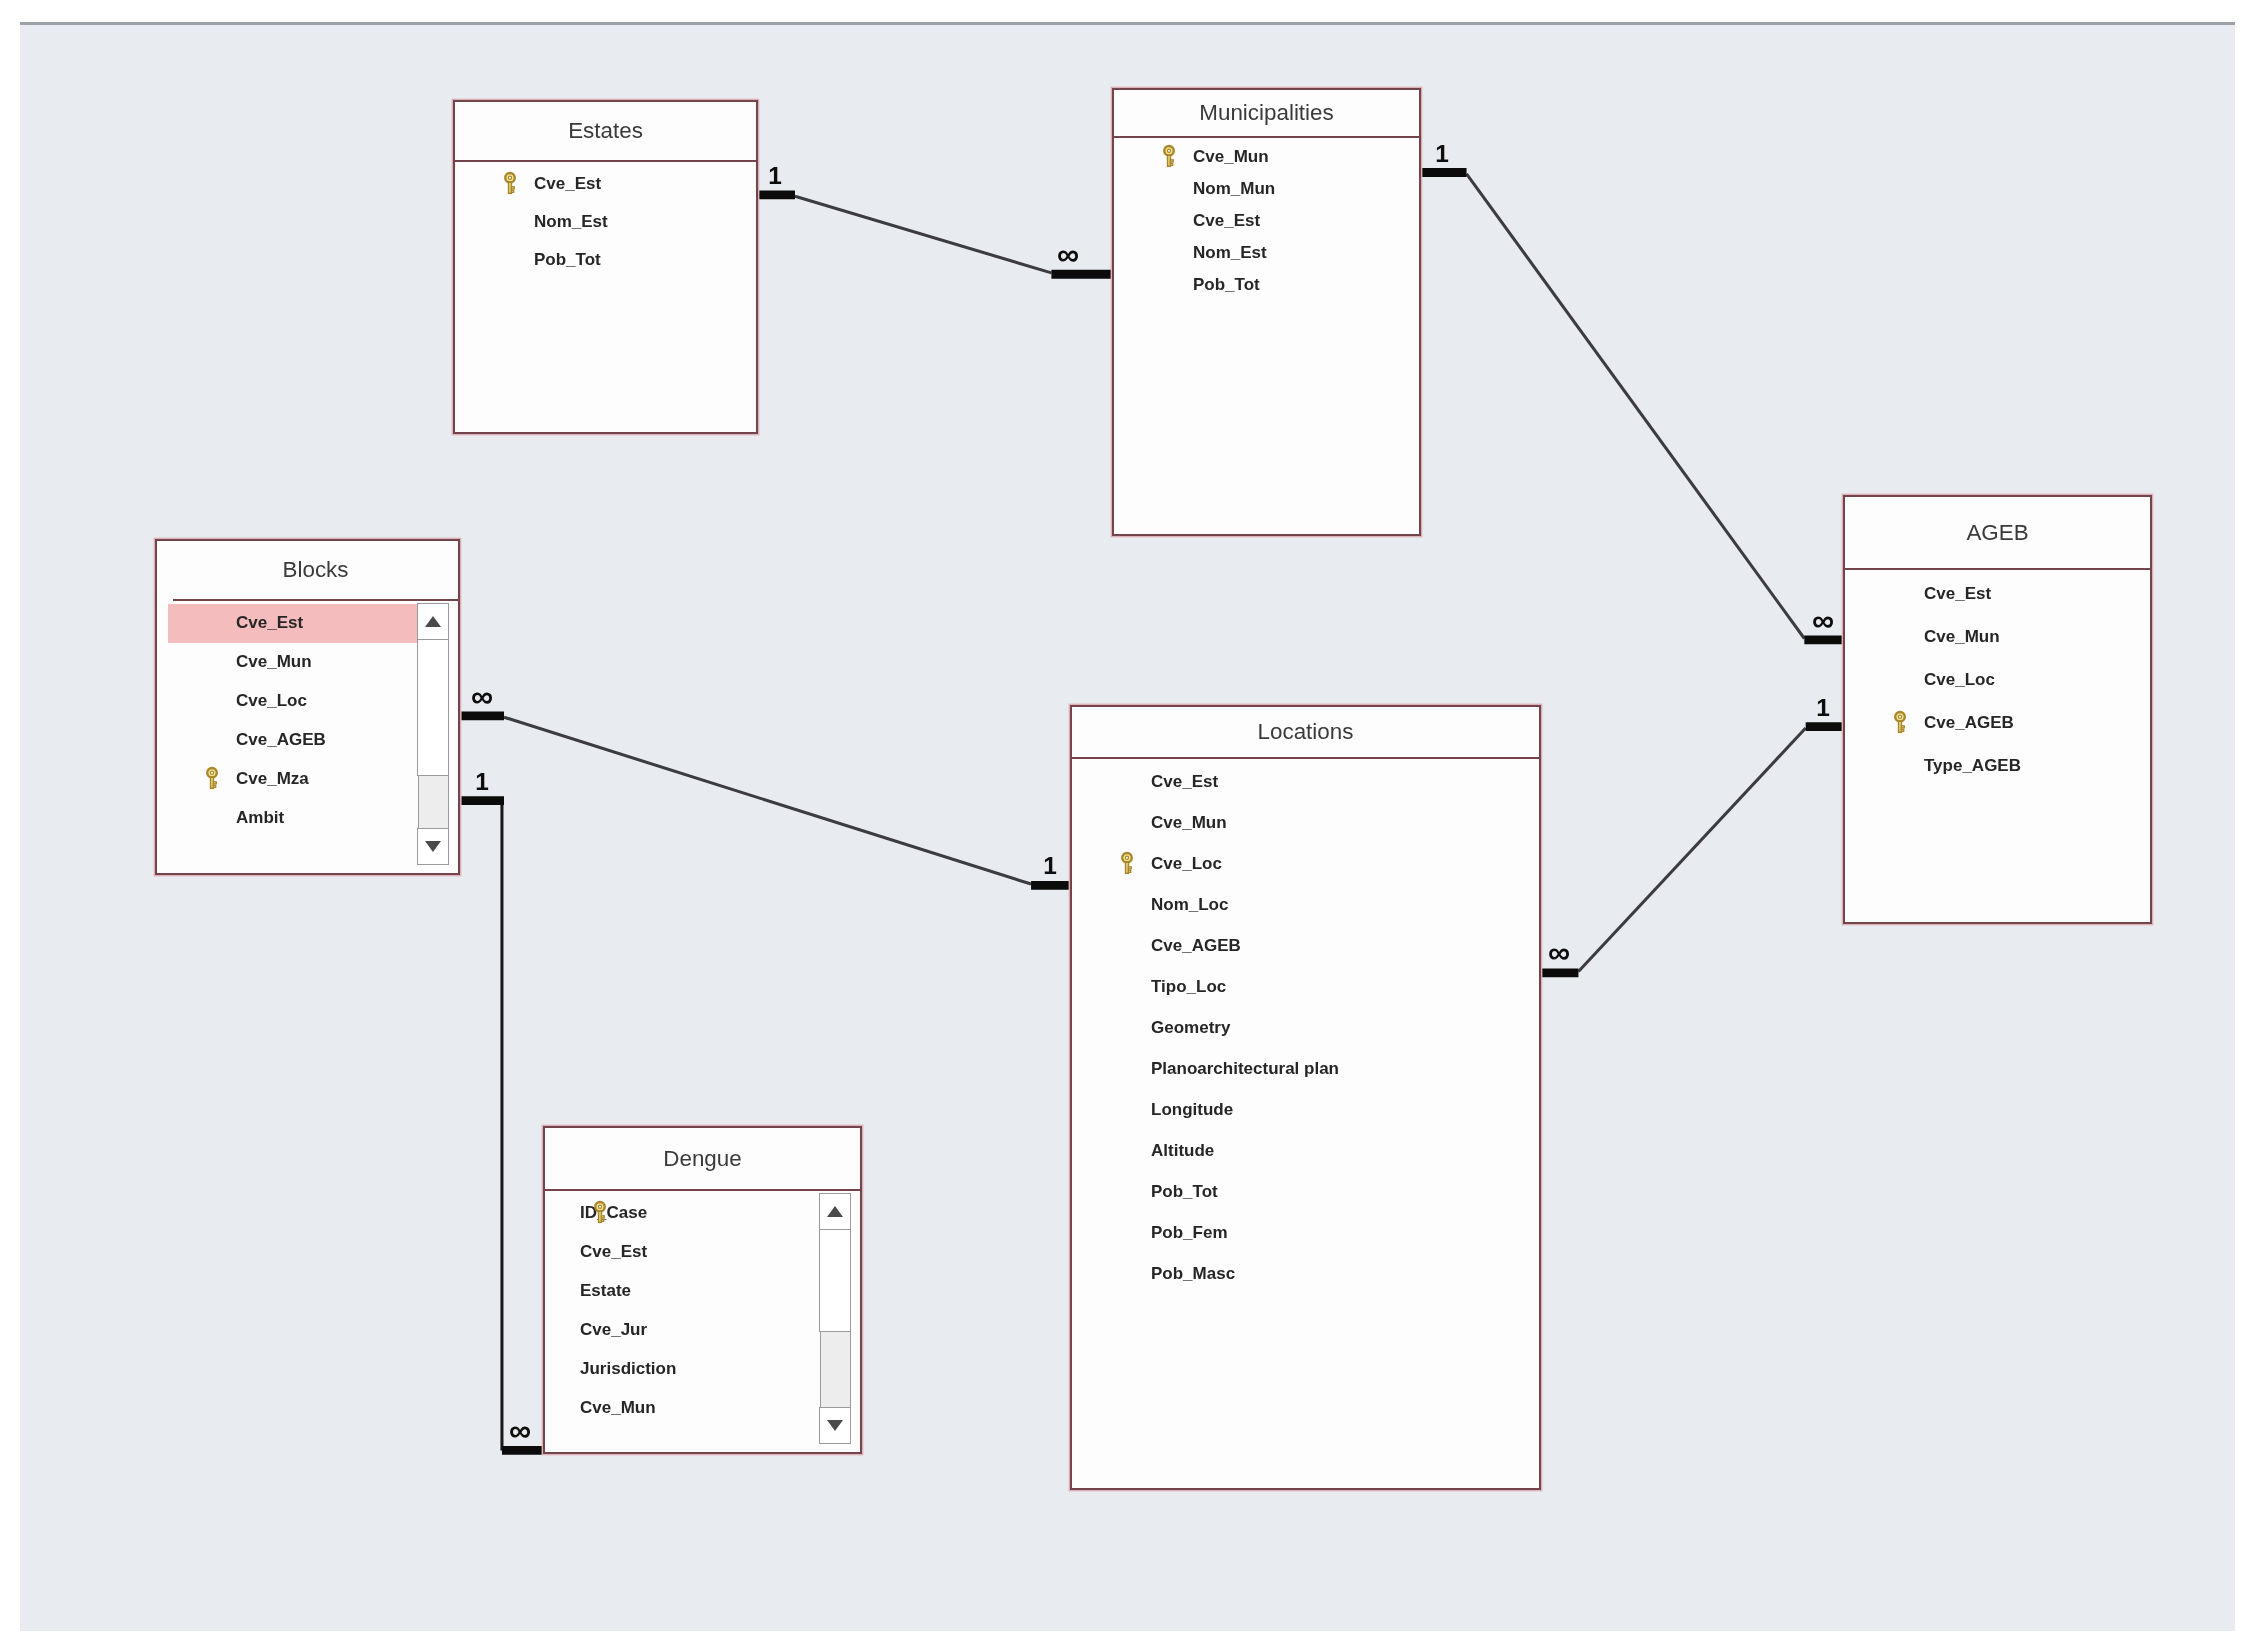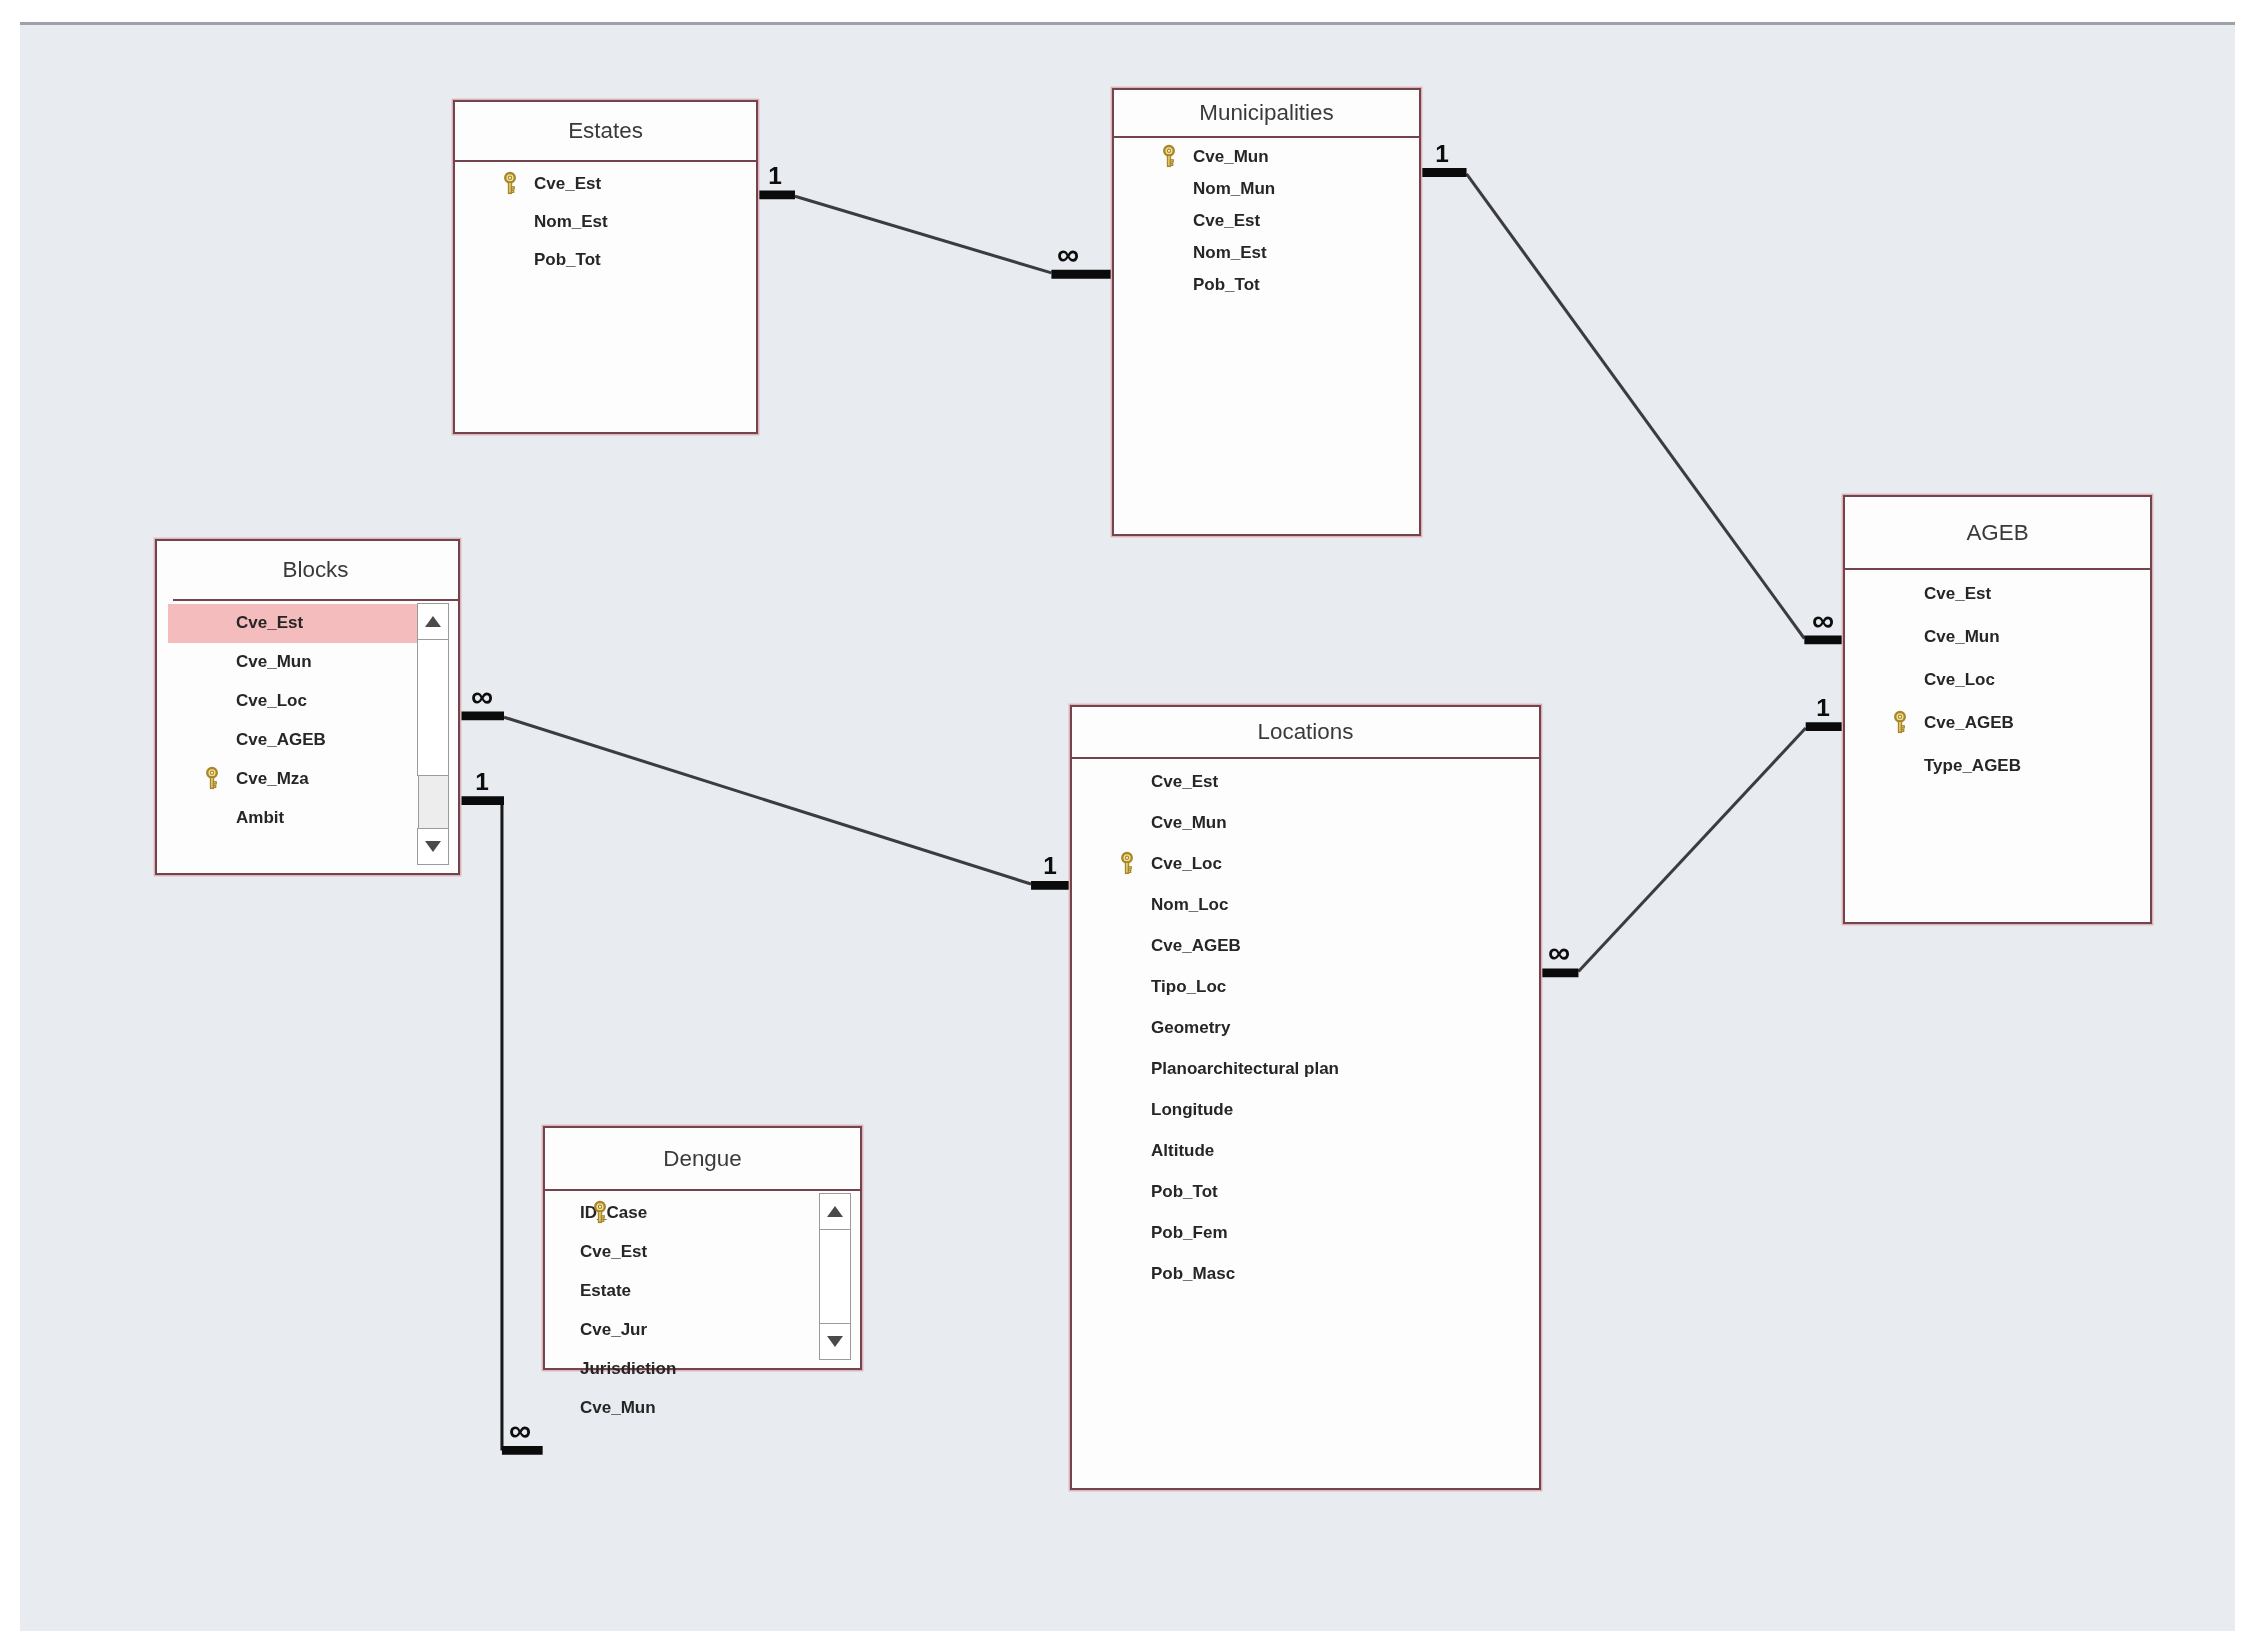--- a/index.html
+++ b/index.html
@@ -27,21 +27,21 @@
   #tbl-estates .tbl-title{height:58px;}  #tbl-estates .row{height:38px;}
   #tbl-municipalities{left:1112px;top:88px;width:309px;height:448px;}
   #tbl-municipalities .tbl-title{height:46px;}  #tbl-municipalities .row{height:32px;}
   #tbl-blocks{left:155px;top:539px;width:305px;height:336px;}
   #tbl-blocks .tbl-title{height:58px;margin-left:16px;}  #tbl-blocks .row{height:39px;}
   #tbl-blocks .row.highlight{width:258px;}
   #tbl-ageb{left:1843px;top:495px;width:309px;height:429px;text-align:center;}
   #tbl-ageb .tbl-title{height:71px;}  #tbl-ageb .row{height:43px;}
   #tbl-locations{left:1070px;top:705px;width:471px;height:785px;}
   #tbl-locations .tbl-title{height:50px;}  #tbl-locations .row{height:41px;}
-  #tbl-dengue{left:543px;top:1126px;width:319px;height:244px;}
+  #tbl-dengue{left:543px;top:1126px;width:319px;height:328px;}
   #tbl-dengue .tbl-title{height:61px;}  #tbl-dengue .row{height:39px;padding-left:24px;}
 
   
   .vscroll{position:absolute;right:9.5px;width:31px;background:#ededee;
            border:1.4px solid #9b9b9b;box-sizing:border-box;}
   #tbl-blocks .vscroll{top:62px;bottom:8.1px;}
   #tbl-dengue .vscroll{top:65px;bottom:8.1px;}
   .sb-btn{position:absolute;left:-1.4px;right:-1.4px;height:37px;background:#ffffff;
           border:1.4px solid #9b9b9b;box-sizing:border-box;
           display:flex;align-items:center;justify-content:center;}

